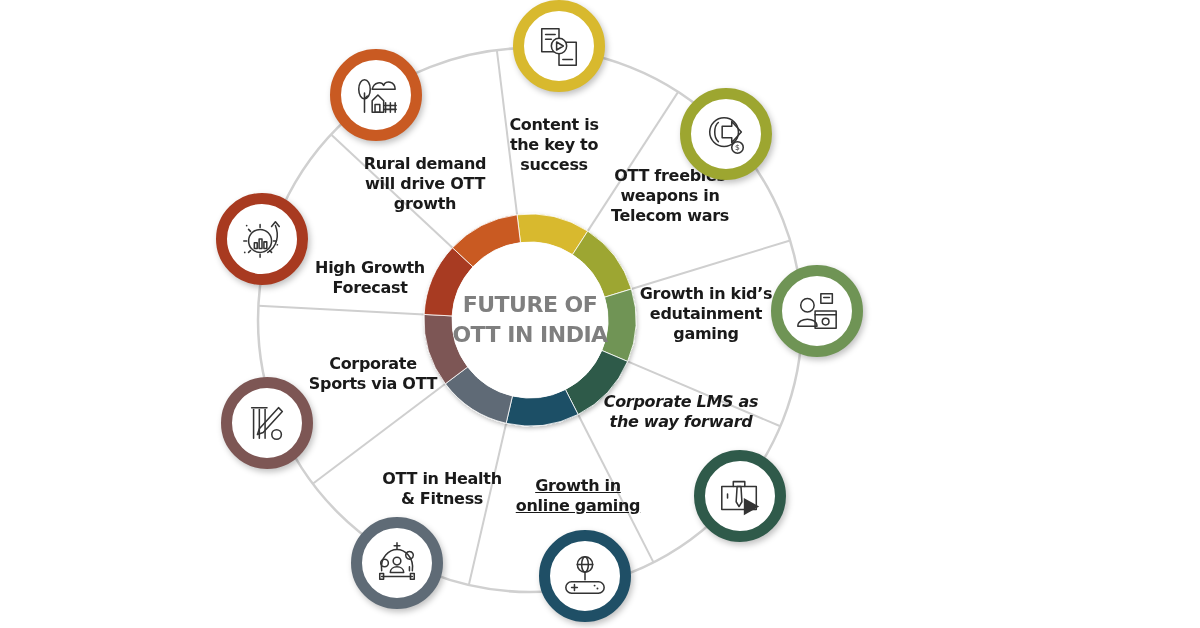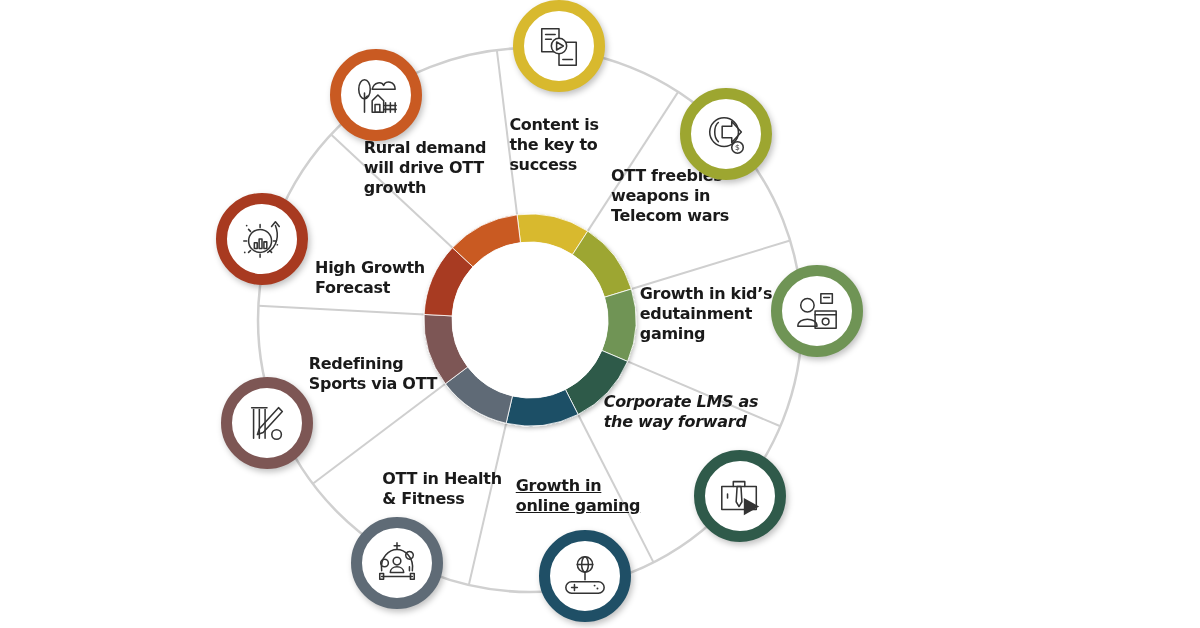--- a/index.html
+++ b/index.html
@@ -1,20 +1,20 @@
 <!DOCTYPE html>
 <html><head>
 <meta charset="utf-8">
 <style>
   html, body { margin: 0; padding: 0; background: #ffffff; }
   body { width: 1200px; height: 628px; position: relative; overflow: hidden; font-family: "Liberation Sans", "DejaVu Sans", sans-serif; }
   #stage { position: absolute; left: 0; top: 0; width: 1200px; height: 628px; }
   .label {
     position: absolute; transform: translate(-50%, -50%);
-    text-align: left; font-weight: bold; font-size: 16px; line-height: 20px;
+    text-align: center; font-weight: bold; font-size: 16px; line-height: 20px;
     color: #1a1a1a; white-space: pre-line; font-family: "DejaVu Sans", sans-serif; letter-spacing: -0.3px;
   }
   .center-title {
     position: absolute; left: 530px; top: 320px; transform: translate(-50%, -50%);
     text-align: center; font-weight: bold; font-size: 22px; line-height: 30px;
     color: #7f7f7f; white-space: pre-line; font-family: "DejaVu Sans", sans-serif; letter-spacing: -0.5px;
   }
   .node {
     position: absolute; width: 92px; height: 92px; border-radius: 50%;
     transform: translate(-50%, -50%); box-sizing: border-box; border: 11px solid #999;
@@ -52,42 +52,44 @@
         <path d="M627.5735144659586,361.417499619863 A106,106 0 0 1 578.122992972392,414.44669156396697 L565.4112589796847,389.49850888669266 A78,78 0 0 0 601.7993785692904,350.4770280221633 Z" fill="#2f5a4a" stroke="#ffffff" stroke-width="0.8"></path>
         <path d="M578.122992972392,414.44669156396697 A106,106 0 0 1 506.15518823955034,423.28322686723493 L512.4538177611786,396.00086505324833 A78,78 0 0 0 565.4112589796847,389.49850888669266 Z" fill="#1f4f66" stroke="#ffffff" stroke-width="0.8"></path>
         <path d="M506.15518823955034,423.28322686723493 A106,106 0 0 1 445.34463593498697,383.79239245411713 L467.70643021631116,366.9415718058598 A78,78 0 0 0 512.4538177611786,396.00086505324833 Z" fill="#5f6b76" stroke="#ffffff" stroke-width="0.8"></path>
         <path d="M445.34463593498697,383.79239245411713 A106,106 0 0 1 424.1452693160152,314.452388638248 L452.10689628914326,315.9177954130504 A78,78 0 0 0 467.70643021631116,366.9415718058598 Z" fill="#7d5654" stroke="#ffffff" stroke-width="0.8"></path>
         <path d="M424.1452693160152,314.452388638248 A106,106 0 0 1 452.4765076283679,247.70817383337516 L472.9544112737047,266.80412791512515 A78,78 0 0 0 452.10689628914326,315.9177954130504 Z" fill="#a83a20" stroke="#ffffff" stroke-width="0.8"></path>
         <path d="M452.4765076283679,247.70817383337516 A106,106 0 0 1 517.0818495990544,214.79010792601986 L520.4941912143985,242.5814001719769 A78,78 0 0 0 472.9544112737047,266.80412791512515 Z" fill="#c95a22" stroke="#ffffff" stroke-width="0.8"></path>
       </g>
     <circle id="ring-inner" fill="#ffffff" cx="530" cy="320" r="78"></circle>
   </svg>
 
+  <div class="center-title">FUTURE OF
+OTT IN INDIA</div>
 
   <div id="labels">
       <div class="label" style="left: 554px; top: 145px;">Content is
 the key to
 success</div>
       <div class="label" style="left: 670px; top: 196px;">OTT freebies
 weapons in
 Telecom wars</div>
       <div class="label" style="left: 706px; top: 314px;">Growth in kid’s
 edutainment
 gaming</div>
       <div class="label" style="left: 681px; top: 412px; font-style: italic;">Corporate LMS as
 the way forward</div>
       <div class="label" style="left: 578px; top: 496px; text-decoration: underline;">Growth in
 online gaming</div>
       <div class="label" style="left: 442px; top: 489px;">OTT in Health
 &amp; Fitness</div>
-      <div class="label" style="left: 373px; top: 374px;">Redefining
+      <div class="label" style="left: 373px; top: 374px;">Corporate
 Sports via OTT</div>
       <div class="label" style="left: 370px; top: 278px;">High Growth
 Forecast</div>
-      <div class="label" style="left: 425px; top: 168px;">Rural demand
+      <div class="label" style="left: 425px; top: 184px;">Rural demand
 will drive OTT
 growth</div>
     </div>
   <div id="nodes">
       <div class="node" style="left: 559px; top: 46px; border-color: rgb(216, 185, 46);">
         <span style="display: flex;">
           <svg viewBox="0 0 48 48">
             <rect x="6" y="6" width="18" height="24" fill="none" stroke="#333" stroke-width="1.6" stroke-linecap="round" stroke-linejoin="round"></rect>
             <line x1="10" y1="12" x2="20" y2="12" fill="none" stroke="#333" stroke-width="1.6" stroke-linecap="round" stroke-linejoin="round"></line>
             <line x1="10" y1="17" x2="16" y2="17" fill="none" stroke="#333" stroke-width="1.6" stroke-linecap="round" stroke-linejoin="round"></line>

